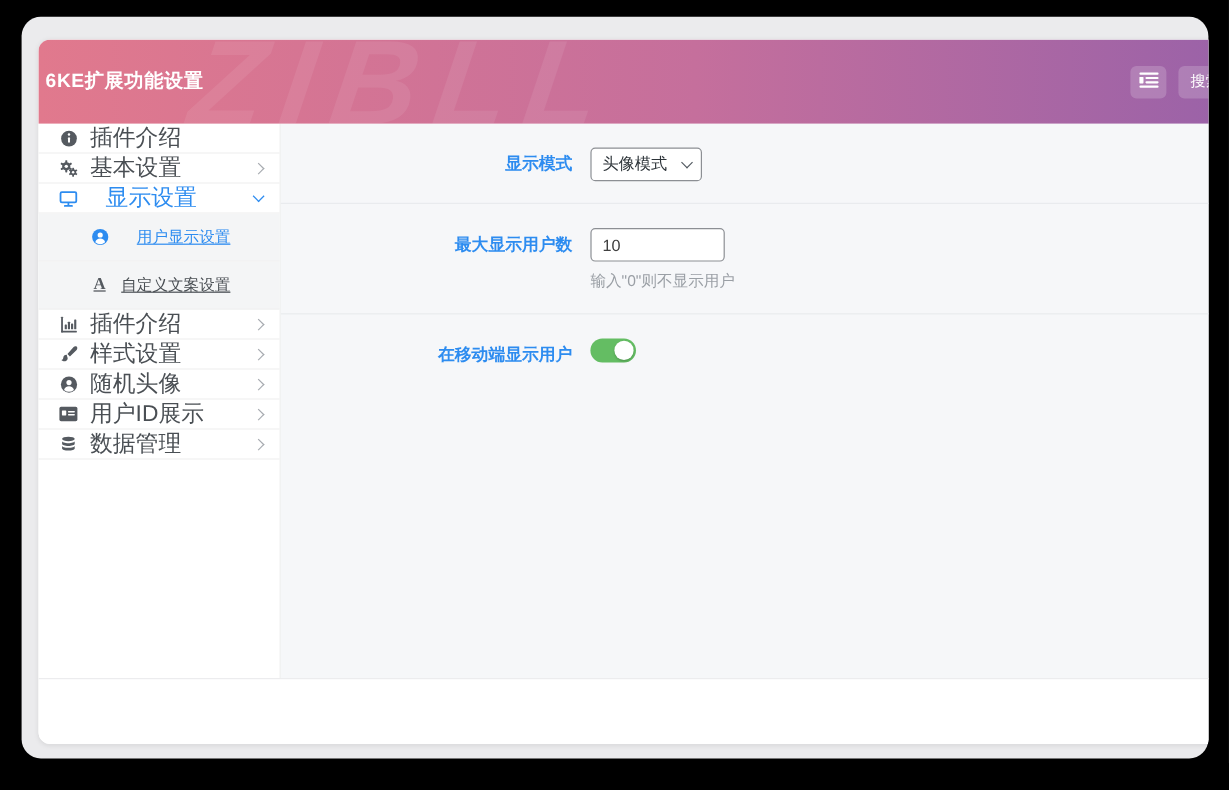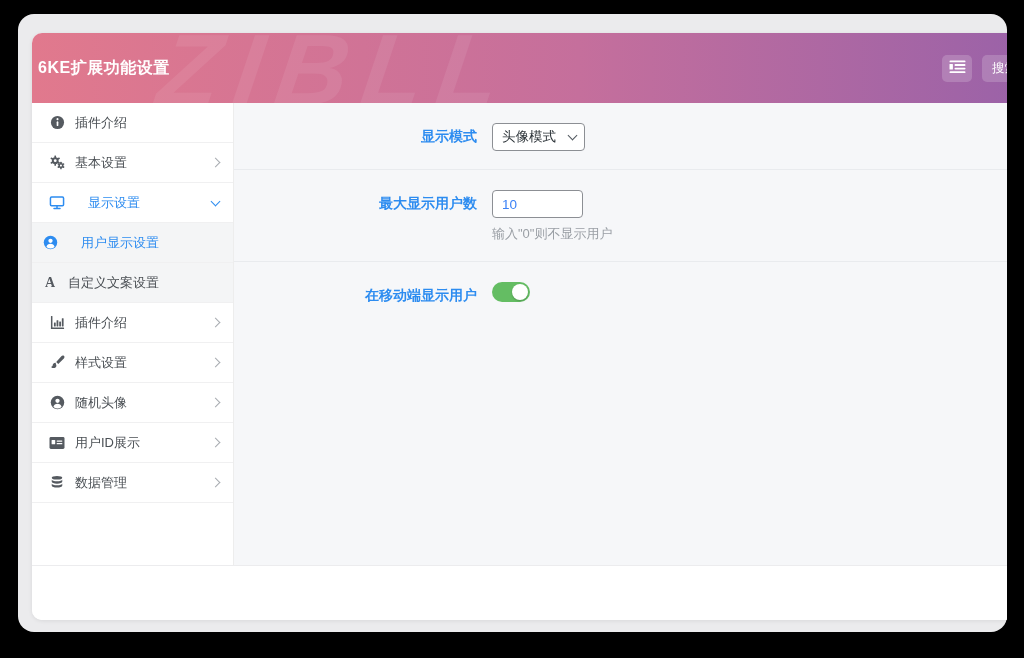--- a/index.html
+++ b/index.html
@@ -24,47 +24,47 @@
   .hdr-actions { position:absolute; left:910px; top:22px; display:flex; gap:10px; }
   .hdr-btn { height:27px; background:rgba(255,255,255,0.18); border:none; border-radius:5px;
     display:flex; align-items:center; justify-content:center; color:#fff; cursor:pointer; }
   .hdr-btn.icon-btn { width:30px; }
   .hdr-btn.search-btn { width:70px; font-size:12.5px; padding:0 10px; justify-content:flex-start; white-space:nowrap; }
 
   
   .card-body { flex:1 1 auto; display:flex; min-height:0; }
 
   .sidebar { width:202px; flex:0 0 202px; background:#fff; border-right:1px solid #ededed; }
-  .side-item { display:flex; align-items:center; height:40px; padding:0 14px 0 15px;
-    border-bottom:1px solid #f0f0f1; color:#4a4f54; font-size:13px; cursor:pointer; }
+  .side-item { display:flex; align-items:center; height:25px; padding:0 14px 0 15px;
+    border-bottom:1px solid #f0f0f1; color:#4a4f54; font-size:19px; cursor:pointer; }
   .side-item .ic { width:20px; flex:0 0 20px; display:flex; align-items:center; justify-content:center; color:#555a60; }
   .side-item .lbl { margin-left:8px; flex:1; }
-  .side-item.sub { height:40px; padding-left:8px; background:#f4f5f6; font-size:13px; }
+  .side-item.sub { height:40px; padding-left:41px; background:#f4f5f6; font-size:13px;text-decoration:underline; }
   .side-item.active { color:#2d8cf0;gap:13px; }
   .side-item.active .ic { color:#2d8cf0; }
   .chev { width:7px; height:7px; border-right:1.6px solid #a7abb0; border-bottom:1.6px solid #a7abb0;
     transform:rotate(-45deg); margin-top:0; }
   .chev.down { transform:rotate(45deg); border-color:#2d8cf0; margin-top:-3px; }
   .fontA { font-size:14px; font-weight:bold; color:#44494e; font-family:"Liberation Serif","DejaVu Serif",serif; }
 
   .content { flex:1 1 auto; background:#f6f7f9; min-width:0; }
   .form-row { display:flex; padding:20px 0 18px 0; border-bottom:1px solid #e9ebee; }
   .form-row.last { border-bottom:none; }
   .label-col { width:243px; flex:0 0 243px; text-align:right; padding-top:5px;
     color:#2d8cf0; font-size:14px; font-weight:bold; }
   .ctrl-col { margin-left:15px; }
 
   .select-box { width:93px; height:28px; background:#fff; border:1px solid #8c8f94; border-radius:4px;
     display:flex; align-items:center; padding:0 8px 0 9px; font-size:13.5px; color:#2c3338; cursor:pointer;justify-content:flex-end; }
   .select-box .sel-text { flex:1; }
   .sel-chev { width:7px; height:7px; border-right:1.7px solid #50575e; border-bottom:1.7px solid #50575e;
     transform:rotate(45deg); margin-top:-4px; }
 
-  .text-input { width:91px; height:28px; background:#fff; border:1px solid #8c8f94; border-radius:4px;
-    padding:0 9px; font-size:13.5px; color:#3b82f6; font-family:inherit; }
+  .text-input { width:112px; height:28px; background:#fff; border:1px solid #8c8f94; border-radius:4px;
+    padding:0 9px; font-size:13.5px; color:#404040; font-family:inherit; }
   .help-text { margin-top:7px; font-size:13px; color:#9a9fa5; }
 
   .toggle { width:38px; height:20px; border-radius:10px; background:#64bd63; position:relative; cursor:pointer;
     display:inline-block; }
   .toggle .knob { position:absolute; right:2px; top:2px; width:16px; height:16px; border-radius:50%;
     background:#fff; box-shadow:0 1px 2px rgba(0,0,0,0.2); }
 
   .card-footer { flex:0 0 55px; background:#fff; border-top:1px solid #ececee; }
 </style>
 </head>

